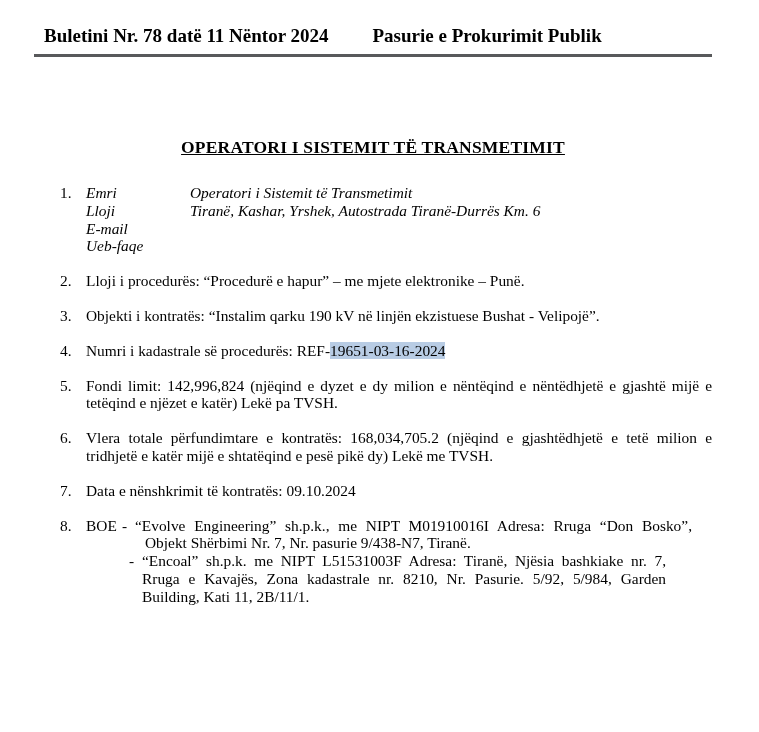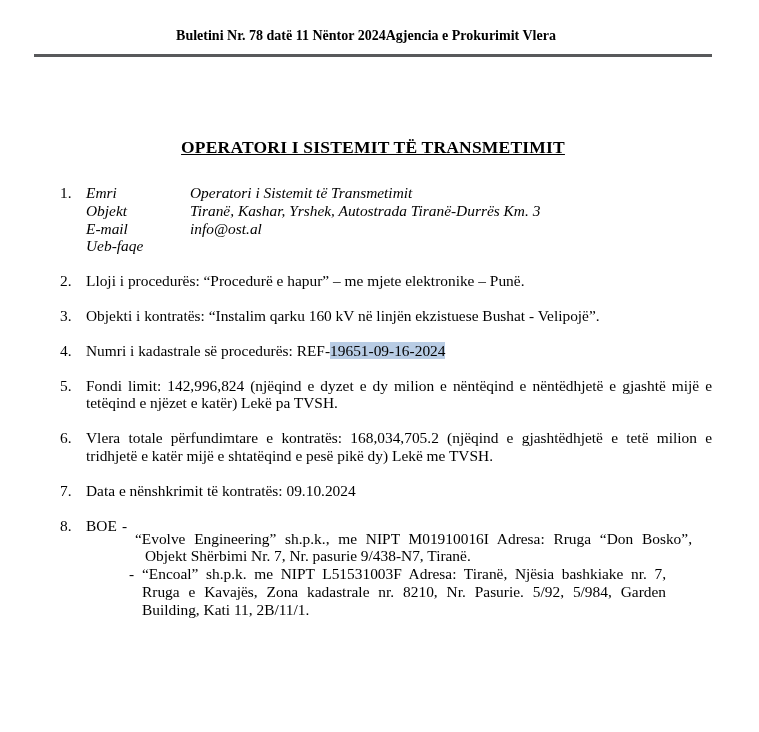--- a/index.html
+++ b/index.html
@@ -8,25 +8,26 @@
     position:relative;
     width:759px; height:732px;
     background:#ffffff;
     overflow:hidden;
     font-family:"Liberation Serif", serif;
     color:#000;
   }
   
   .header {
     display:flex;
-    justify-content:center;
+    justify-content:flex-start;
     padding:26px 71px 0 44px;
     font-weight:700;
-    font-size:14px;
+    font-size:19px;
     line-height:19px;
+    gap:44px;
   }
   .rule {
     height:0;
     border-top:3px solid var(--rule,#58595b);
     margin:9px 47px 0 34px;
   }
   
   .title-wrap {
     margin:80px 47px 0 34px;
     text-align:center;
@@ -47,77 +48,76 @@
   
   .kv { display:flex;font-style:italic; }
   .kv .k { flex:0 0 104px; }
   .kv .v { flex:1; text-align:left; }
   
   .hl { background:var(--hl,#b8cce4); }
   
   .boe-row { display:flex; margin-top:0; }
   .boe { flex:0 0 36px; }
   .d1 { flex:0 0 13px; }
-  .c1 { flex:1; margin-right:20px; padding-left:10px; text-indent:-10px; text-align:justify;margin-top:13px; }
+  .c1 { flex:1; margin-right:20px; padding-left:10px; text-indent:-10px; text-align:justify; }
   .c2-row { display:flex; margin-left:43px; }
   .d2 { flex:0 0 13px; }
   .c2 { flex:1; margin-right:46px; text-align:justify; }
 </style>
 </head>
 <body>
 
 <div class="page">
 
   <div class="header">
     <span>Buletini Nr. 78 datë 11 Nëntor 2024</span>
-    <span>Agjencia e Prokurimit Vlera</span>
+    <span>Pasurie e Prokurimit Publik</span>
   </div>
 
   <div class="rule"></div>
 
   <div class="title-wrap">
     <span class="u">OPERATORI I SISTEMIT TË TRANSMETIMIT</span>
   </div>
 
   <div class="list">
 
     <div class="item">
       <span class="num">1.</span>
       <div class="body">
         <div class="kv">
           <span class="k">Emri</span>
           <span class="v">Operatori i Sistemit të Transmetimit</span>
         </div>
         <div class="kv">
-          <span class="k">Objekt</span>
-          <span class="v">Tiranë, Kashar, Yrshek, Autostrada Tiranë-Durrës Km. 3</span>
+          <span class="k">Lloji</span>
+          <span class="v">Tiranë, Kashar, Yrshek, Autostrada Tiranë-Durrës Km. 6</span>
         </div>
         <div class="kv">
           <span class="k">E-mail</span>
-          <span class="v">info@ost.al</span>
         </div>
         <div class="kv">
           <span class="k">Ueb-faqe</span>
         </div>
       </div>
     </div>
 
     <div class="item">
       <span class="num">2.</span>
       <div class="body">Lloji i procedurës: “Procedurë e hapur” – me mjete elektronike – Punë.</div>
     </div>
 
     <div class="item">
       <span class="num">3.</span>
-      <div class="body">Objekti i kontratës: “Instalim qarku 160 kV në linjën ekzistuese Bushat - Velipojë”.</div>
+      <div class="body">Objekti i kontratës: “Instalim qarku 190 kV në linjën ekzistuese Bushat - Velipojë”.</div>
     </div>
 
     <div class="item">
       <span class="num">4.</span>
-      <div class="body"><span>Numri i kadastrale së procedurës: REF-</span><span class="hl">19651-09-16-2024</span></div>
+      <div class="body"><span>Numri i kadastrale së procedurës: REF-</span><span class="hl">19651-03-16-2024</span></div>
     </div>
 
     <div class="item">
       <span class="num">5.</span>
       <div class="body">Fondi limit: 142,996,824 (njëqind e dyzet e dy milion e nëntëqind e nëntëdhjetë e gjashtë mijë e tetëqind e njëzet e katër)  Lekë pa TVSH.</div>
     </div>
 
     <div class="item">
       <span class="num">6.</span>
       <div class="body">Vlera totale përfundimtare e kontratës: 168,034,705.2 (njëqind e gjashtëdhjetë e tetë milion e tridhjetë e katër mijë e shtatëqind e pesë pikë dy) Lekë me TVSH.</div>

